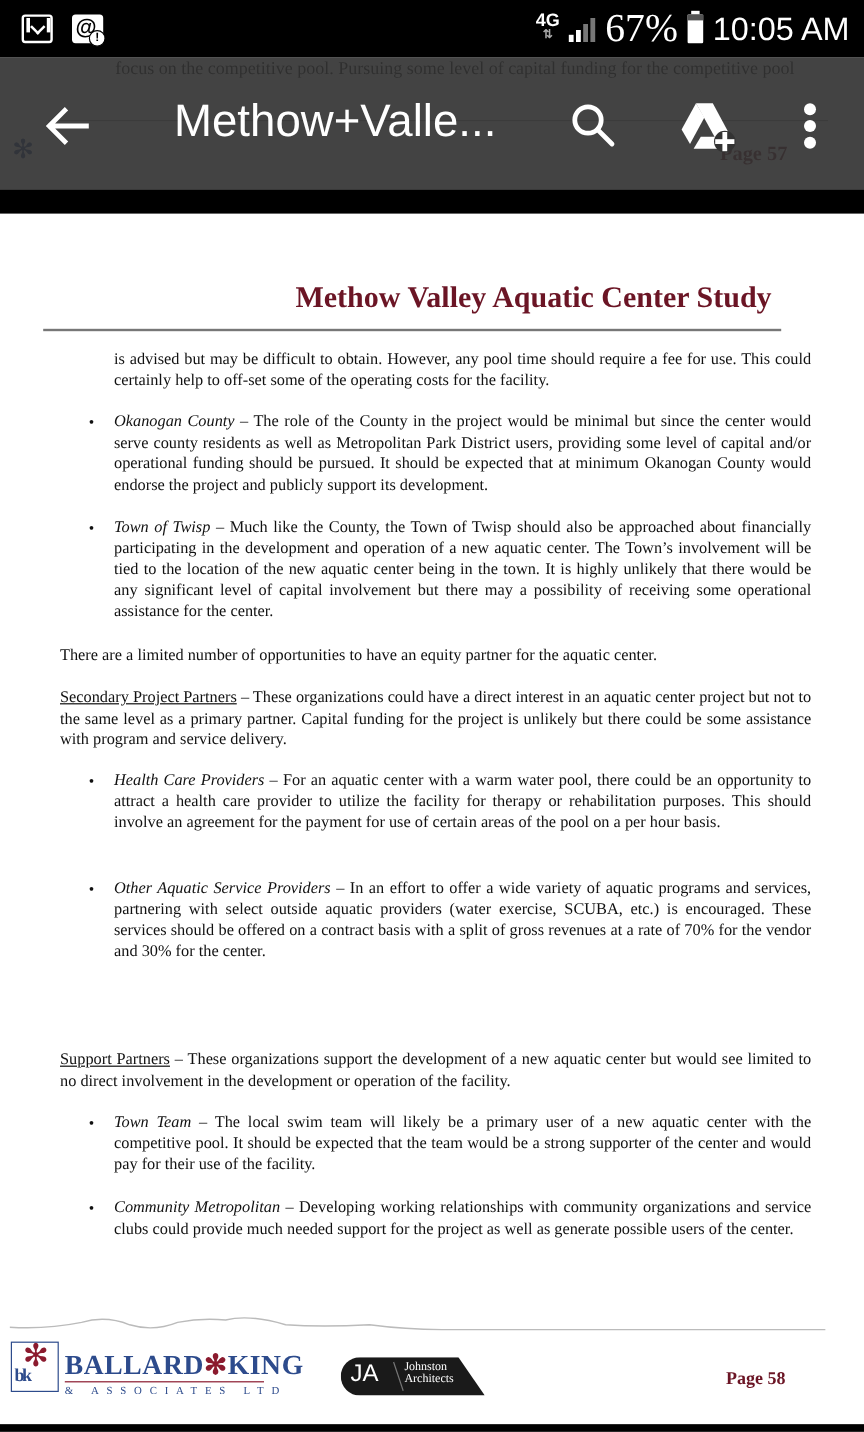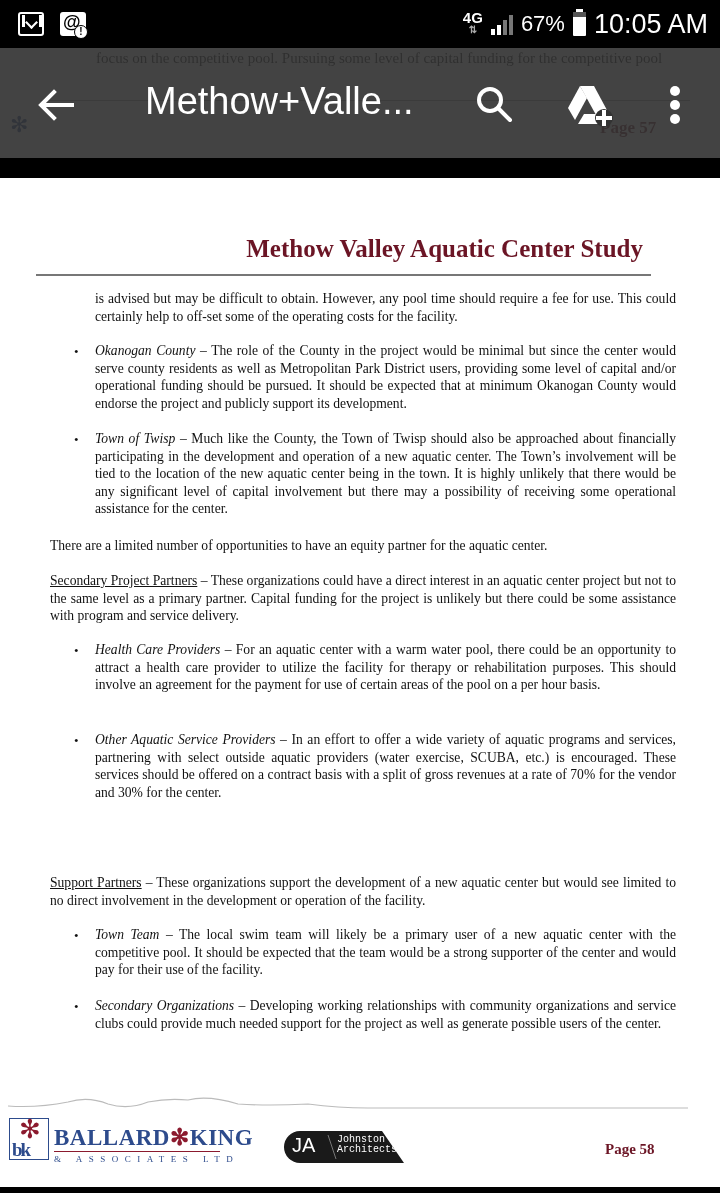--- a/index.html
+++ b/index.html
@@ -14,21 +14,21 @@
   .gmail-icon::after { content:""; position:absolute; left:5px; top:2px; width:10px; height:10px; border-bottom:3px solid #fff; border-right:3px solid #fff; transform:rotate(45deg) scale(0.7); }
   .vm-icon { background:#fff; border-radius:3px; }
   .vm-icon::before { content:"@"; position:absolute; left:3px; top:0px; color:#000; font-size:18px; font-weight:bold; }
   .vm-icon::after { content:"!"; position:absolute; right:-2px; bottom:-3px; width:12px; height:12px; border-radius:50%; background:#fff; color:#000; border:1.5px solid #000; font-size:10px; line-height:12px; text-align:center; font-weight:bold; }
   .sb-right { position:absolute; right:12px; top:6px; display:flex; align-items:center; gap:8px; height:36px; }
   .net { font-size:15px; font-weight:bold; line-height:12px; text-align:center; color:#fff; }
   .net small { display:block; font-size:10px; color:#aaa; }
   .signal { display:flex; align-items:flex-end; gap:2px; height:22px; }
   .signal span { width:4px; background:#fff; display:block; }
   .signal span.dim { background:#777; }
-  .battery-pct { font-size:22px; }
+  .battery-pct { font-size:33px;font-family:Liberation Serif, serif; }
   .battery { width:13px; height:24px; border-radius:1px; background:#fff; position:relative; }
   .battery::before { content:""; position:absolute; top:-3px; left:3px; width:7px; height:3px; background:#fff; }
   .battery::after { content:""; position:absolute; top:0; left:0; width:13px; height:5px; background:#555; }
   .clock { font-size:27px; }
 
   
   .prev-page { position:absolute; left:0; top:48px; width:720px; height:110px; background:#fff; overflow:hidden; }
   .prev-line { position:absolute; left:96px; top:2px; font-size:15px; color:#000; white-space:nowrap; }
   .prev-rule { position:absolute; left:40px; top:52px; width:650px; height:1px; background:#999; }
   .prev-logo { position:absolute; left:10px; top:64px; font-size:22px; color:#1e3f8c; }
@@ -51,28 +51,28 @@
   .body-full { left:50px; width:626px; }
   .body-indent { left:95px; width:581px; }
   .bullet { position:absolute; left:74px; font-size:13px; color:#111; }
   .ital { font-style:italic; }
   .uline { text-decoration:underline; }
 
   
   .foot-mountain { position:absolute; left:8px; top:918px; width:680px; height:24px; }
   .bk-box { position:absolute; left:9px; top:940px; width:40px; height:42px; border:1px solid #2d4b8c; box-sizing:border-box; background:#fff; }
   .bk-star { position:absolute; left:9px; top:-2px; font-size:26px; color:#8b1a2e; line-height:26px; }
-  .bk-letters { position:absolute; left:2px; top:20px; font-size:19px; color:#2d4b8c; font-weight:bold; letter-spacing:-2px; }
+  .bk-letters { position:absolute; left:2px; top:20px; font-size:15px; color:#2d4b8c; font-weight:bold; letter-spacing:-2px; }
   .bk-name { position:absolute; left:54px; top:946px; font-size:23px; color:#2d4b8c; font-weight:bold; letter-spacing:0.5px; white-space:nowrap; }
   .bk-name .star { color:#8b1a2e; }
   .bk-rule { position:absolute; left:54px; top:973px; width:166px; height:1px; background:#8b1a2e; }
   .bk-sub { position:absolute; left:54px; top:976px; font-size:9px; color:#2d4b8c; letter-spacing:6.5px; white-space:nowrap; }
   .ja-logo { position:absolute; left:284px; top:953px; width:120px; height:32px; }
   .ja-text { position:absolute; left:292px; top:956px; font-family:"Liberation Sans", sans-serif; color:#fff; font-size:20px; }
-  .ja-sub { position:absolute; left:337px; top:957px; font-family:Liberation Mono, monospace; color:#fff; font-size:10px; line-height:10px; }
+  .ja-sub { position:absolute; left:337px; top:957px; font-family:Liberation Serif, serif; color:#fff; font-size:10px; line-height:10px; }
   .page-num { position:absolute; left:605px; top:963px; font-size:15px; font-weight:bold; color:#6b1525; }
 
   .navbar { position:absolute; left:0; top:1187px; width:720px; height:6px; background:#000; }
 </style>
 </head>
 <body>
 
 <div class="statusbar">
   <div class="sb-left">
     <span class="sb-icon gmail-icon"></span>
@@ -158,21 +158,21 @@
   <span class="bullet" style="top:555px">•</span>
   <p class="txt body-indent" style="top:553px; margin:0;"><span class="ital">Other Aquatic Service Providers</span><span> – In an effort to offer a wide variety of aquatic programs and services, partnering with select outside aquatic providers (water exercise, SCUBA, etc.) is encouraged.  These services should be offered on a contract basis with a split of gross revenues at a rate of 70% for the vendor and 30% for the center.</span></p>
 
 
   <p class="txt body-full" style="top:696px; margin:0;"><span class="uline">Support Partners</span><span> – These organizations support the development of a new aquatic center but would see limited to no direct involvement in the development or operation of the facility.</span></p>
 
   <span class="bullet" style="top:750px">•</span>
   <p class="txt body-indent" style="top:748px; margin:0;"><span class="ital">Town Team</span><span> – The local swim team will likely be a primary user of a new aquatic center with the competitive pool.  It should be expected that the team would be a strong supporter of the center and would pay for their use of the facility.</span></p>
 
   <span class="bullet" style="top:821px">•</span>
-  <p class="txt body-indent" style="top:819px; margin:0;"><span class="ital">Secondary Organizations</span><span> – Developing working relationships with community organizations and service clubs could provide much needed support for the project as well as generate possible users of the center.</span></p>
+  <p class="txt body-indent" style="top:819px; margin:0;"><span class="ital">Community Metropolitan</span><span> – Developing working relationships with community organizations and service clubs could provide much needed support for the project as well as generate possible users of the center.</span></p>
 
   <svg class="foot-mountain" viewBox="0 0 680 24" preserveAspectRatio="none">
     <path d="M0 10 Q30 12 60 6 Q80 0 100 8 Q120 14 140 6 Q160 2 180 4 Q200 -1 230 8 Q260 10 300 8 Q330 12 360 12 L680 12" stroke="#bbb" stroke-width="1.2" fill="none"></path>
   </svg>
   <div class="bk-box">
     <span class="bk-star">✻</span>
     <span class="bk-letters">bk</span>
   </div>
   <div class="bk-name"><span>BALLARD</span><span class="star">✻</span><span>KING</span></div>
   <div class="bk-rule"></div>

